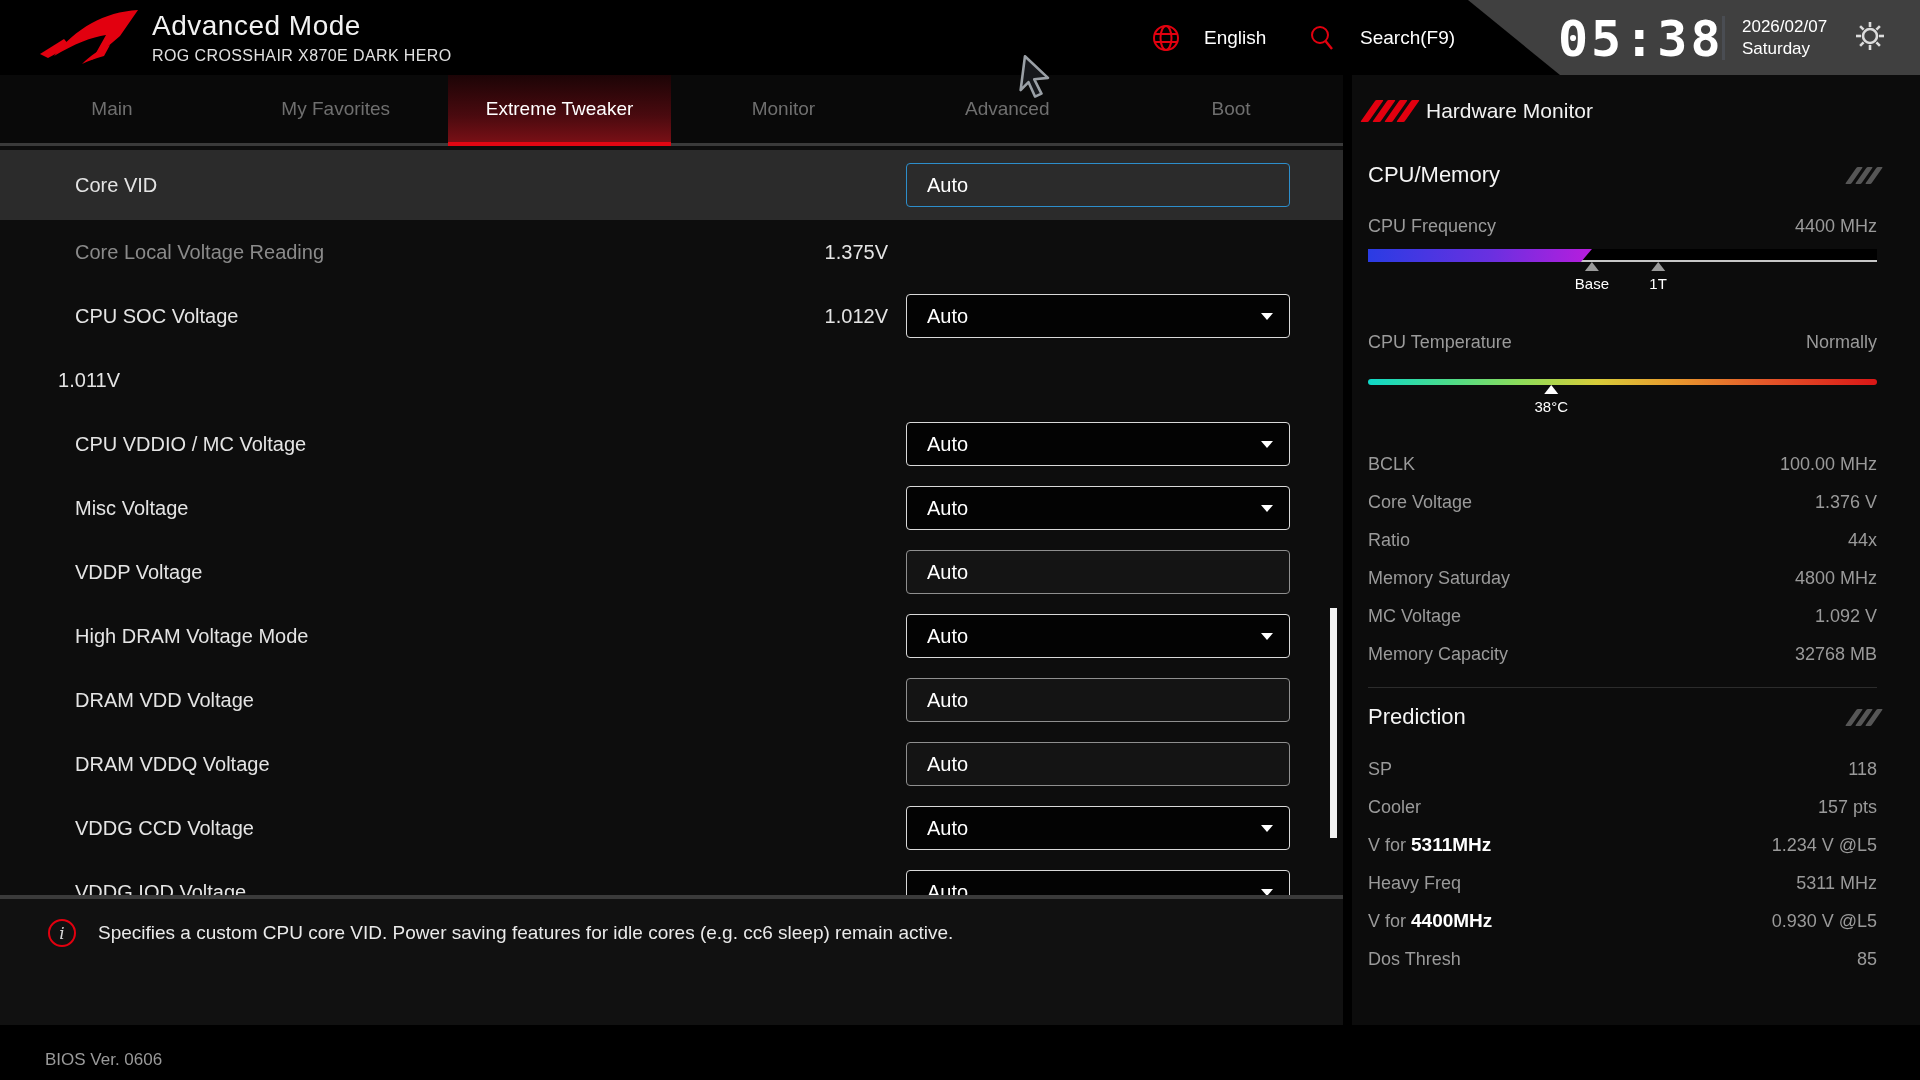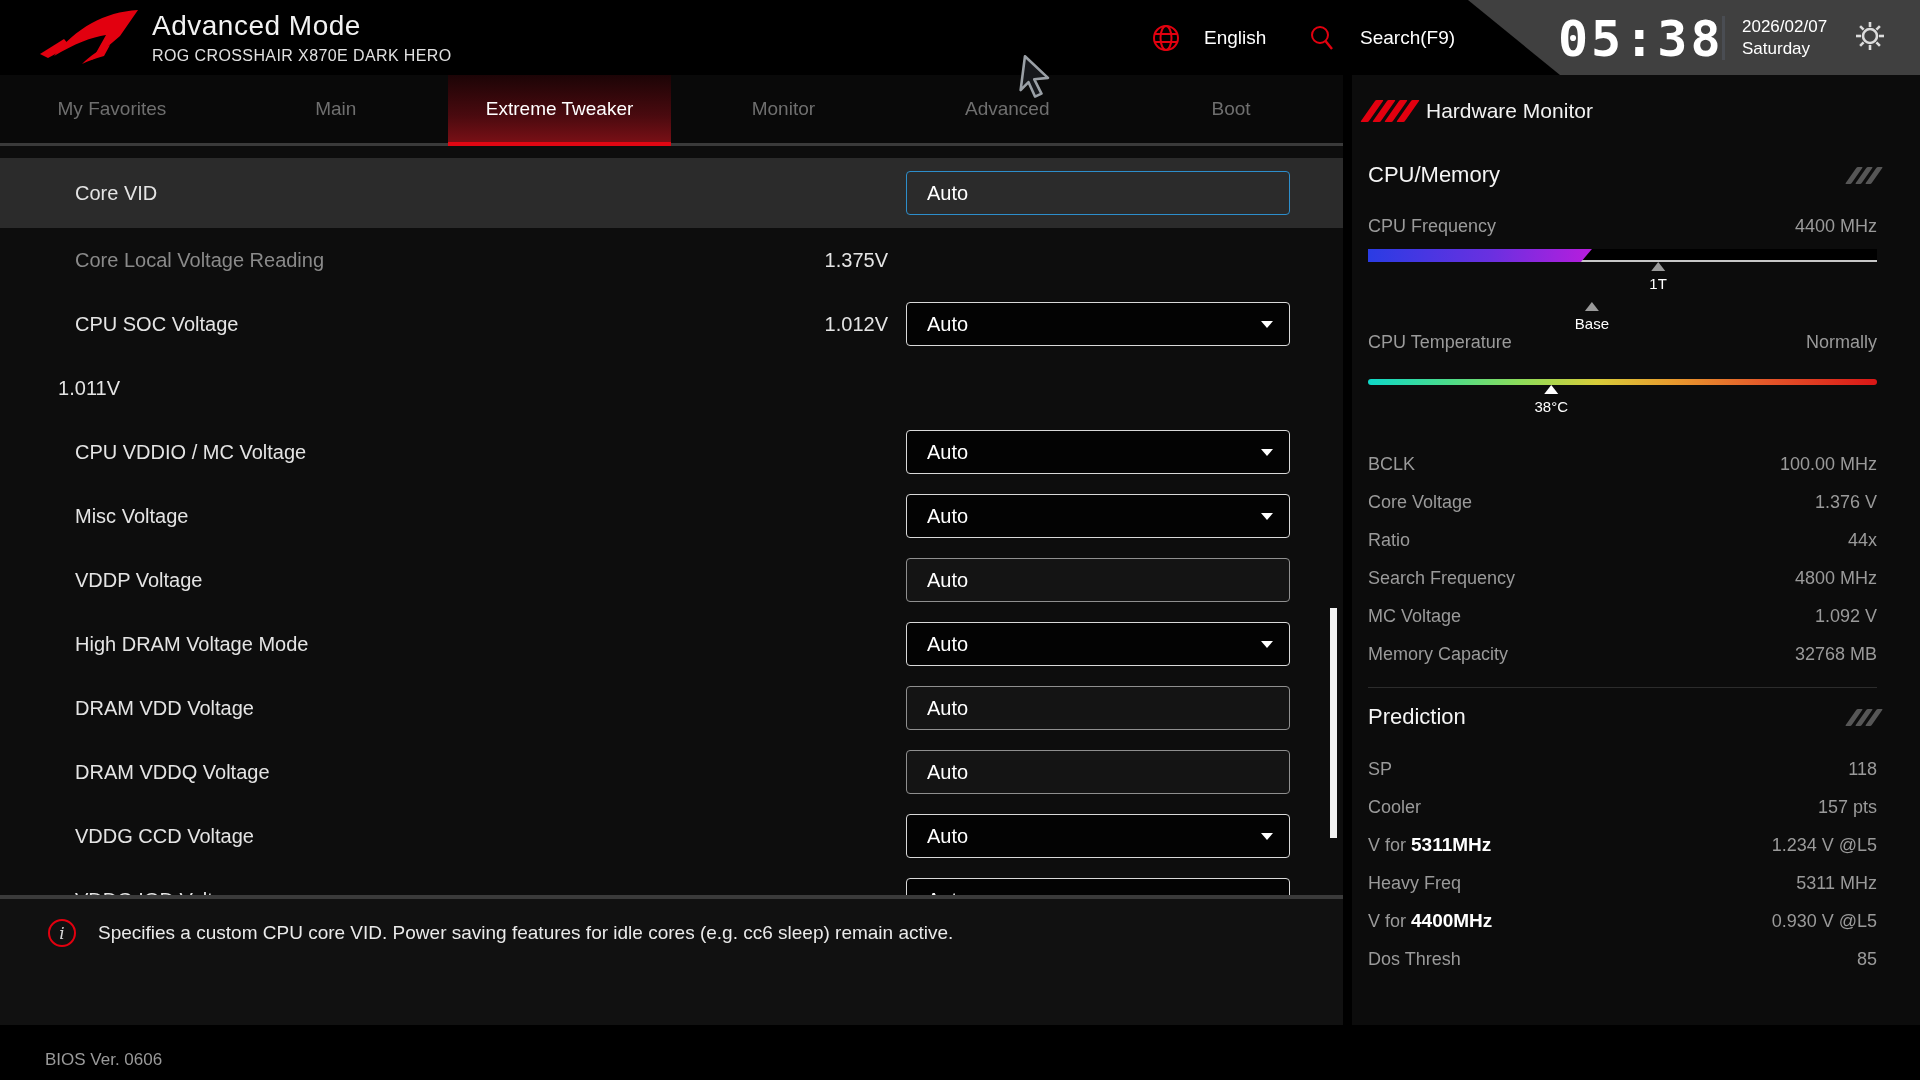--- a/index.html
+++ b/index.html
@@ -31,21 +31,21 @@
   .sidebar { position:relative; width:568px; height:950px; background:#0c0c0c; padding:0 43px 0 16px; }
 
   
   .tabbar { display:flex; height:71px; background:#090909; border-bottom:3px solid #3a3a3a; }
   .tab { flex:1; position:relative; display:flex; align-items:center; justify-content:center;
          font-size:19px; color:#6f6f6f; }
   .tab.active { color:#fff; background:linear-gradient(180deg,#1c0406 0%,#4a0a0f 60%,#7a1016 100%); }
   .tab.active::after { content:""; position:absolute; left:0; right:0; bottom:-3px; height:4px; background:var(--tab-underline,#e00713); }
 
   
-  .settings-list { height:749px; overflow:hidden; padding-top:12px; }
+  .settings-list { height:749px; overflow:hidden; padding-top:4px; }
   .srow { display:flex; align-items:center; height:64px; }
   .srow.highlighted { height:70px; background:#2b2b2b; }
   .srow .slabel { flex:1; padding-left:75px; font-size:20px; color:#e4e4e4; }
   .srow.disabled .slabel { color:#8a8a8a; }
   .srow .svalue { width:120px; text-align:right; margin-right:18px; font-size:20px; color:#e4e4e4; }
   .ctrl-slot { width:384px; margin-right:53px; }
   .ctrl-dropdown { width:100%; height:44px; background:#030303; border:1px solid #d9d9d9; border-radius:4px;
                    display:flex; align-items:center; justify-content:space-between; padding:0 16px 0 20px;
                    color:#fff; font-size:20px; }
   .dd-arrow { width:0; height:0; border-left:6px solid transparent; border-right:6px solid transparent;
@@ -157,24 +157,24 @@
         </g>
       </svg>
     </div>
   </div>
 
   <div class="main-row">
 
     <div class="left-panel">
       <nav class="tabbar" id="tabbar">
           <div class="tab">
+            <span class="tab-label">Main</span>
+          </div>
+          <div class="tab">
             <span class="tab-label">My Favorites</span>
-          </div>
-          <div class="tab">
-            <span class="tab-label">Main</span>
           </div>
           <div class="tab active">
             <span class="tab-label">Extreme Tweaker</span>
           </div>
           <div class="tab">
             <span class="tab-label">Monitor</span>
           </div>
           <div class="tab">
             <span class="tab-label">Advanced</span>
           </div>
@@ -319,21 +319,21 @@
       </div>
 
       <div class="kv-label-row freq-label-row">
         <span>CPU Frequency</span>
         <span>4400 MHz</span>
       </div>
       <div class="freq-bar">
         <div class="freq-fill" id="freq-fill" style="width: 44%;"></div>
       </div>
       <div class="freq-markers">
-        <div class="marker" id="freq-marker-0" style="left: 44%; margin-top: 40px;">
+        <div class="marker" id="freq-marker-0" style="left: 44%;">
           <div class="tri"></div>
           <div class="mlabel">Base</div>
         </div>
         <div class="marker" id="freq-marker-1" style="left: 57%;">
           <div class="tri"></div>
           <div class="mlabel">1T</div>
         </div>
       </div>
 
       <div class="kv-label-row temp-label-row">
@@ -355,21 +355,21 @@
   </div>
           <div class="kv">
     <span class="kv-label"><span class="kv-label-text">Core Voltage</span><span class="kv-strong"></span></span>
     <span class="kv-value">1.376 V</span>
   </div>
           <div class="kv">
     <span class="kv-label"><span class="kv-label-text">Ratio</span><span class="kv-strong"></span></span>
     <span class="kv-value">44x</span>
   </div>
           <div class="kv">
-    <span class="kv-label"><span class="kv-label-text">Search Frequency</span><span class="kv-strong"></span></span>
+    <span class="kv-label"><span class="kv-label-text">Memory Saturday</span><span class="kv-strong"></span></span>
     <span class="kv-value">4800 MHz</span>
   </div>
           <div class="kv">
     <span class="kv-label"><span class="kv-label-text">MC Voltage</span><span class="kv-strong"></span></span>
     <span class="kv-value">1.092 V</span>
   </div>
           <div class="kv">
     <span class="kv-label"><span class="kv-label-text">Memory Capacity</span><span class="kv-strong"></span></span>
     <span class="kv-value">32768 MB</span>
   </div>

